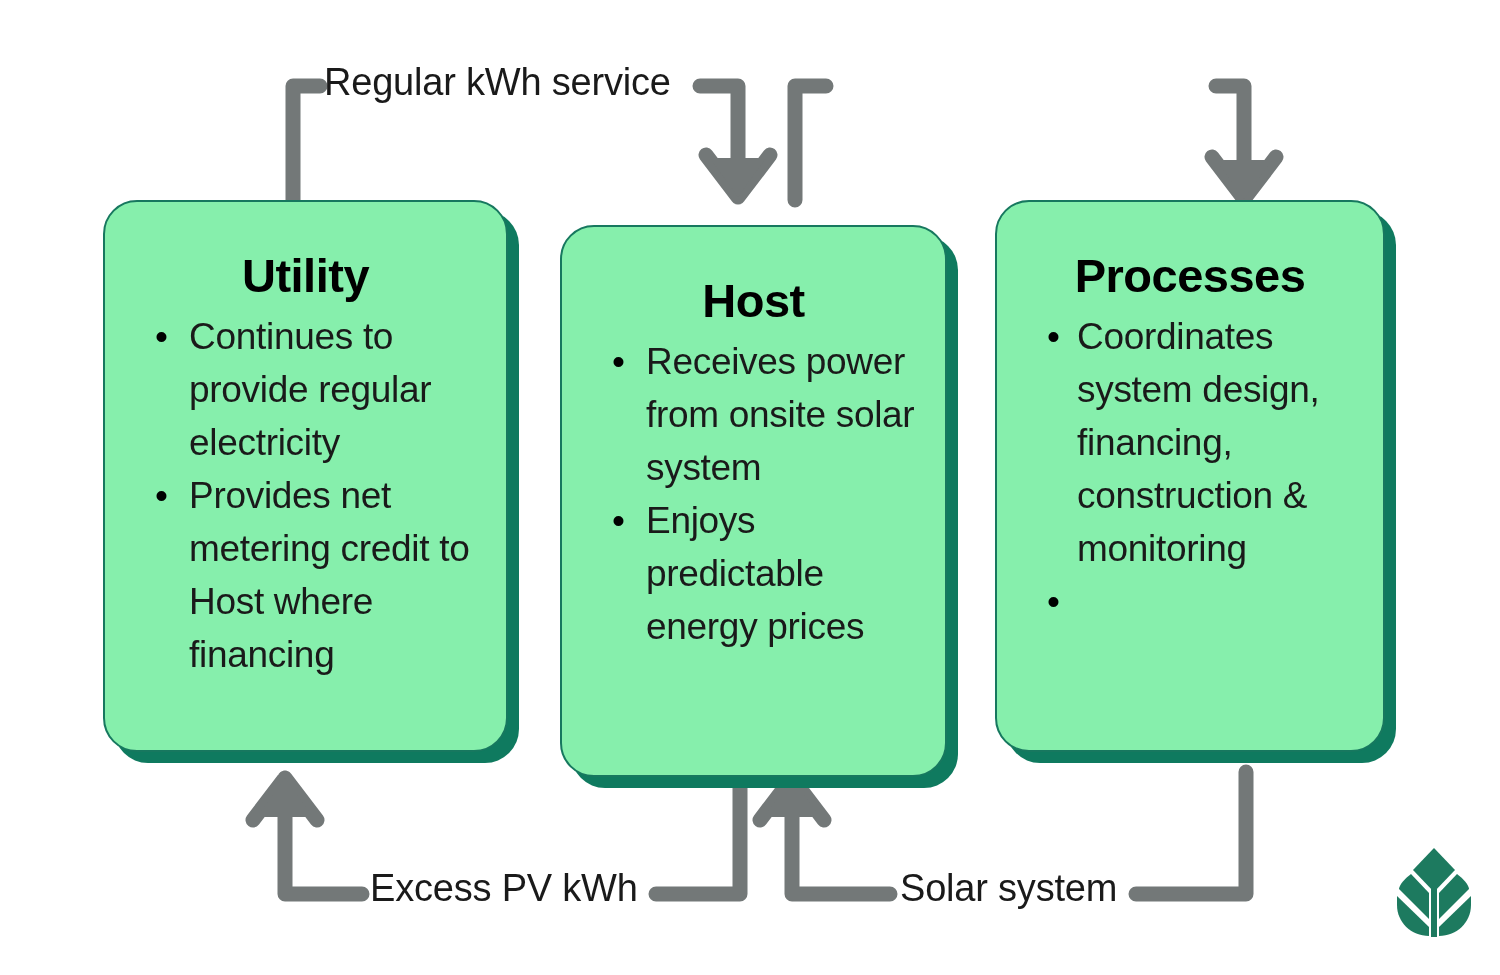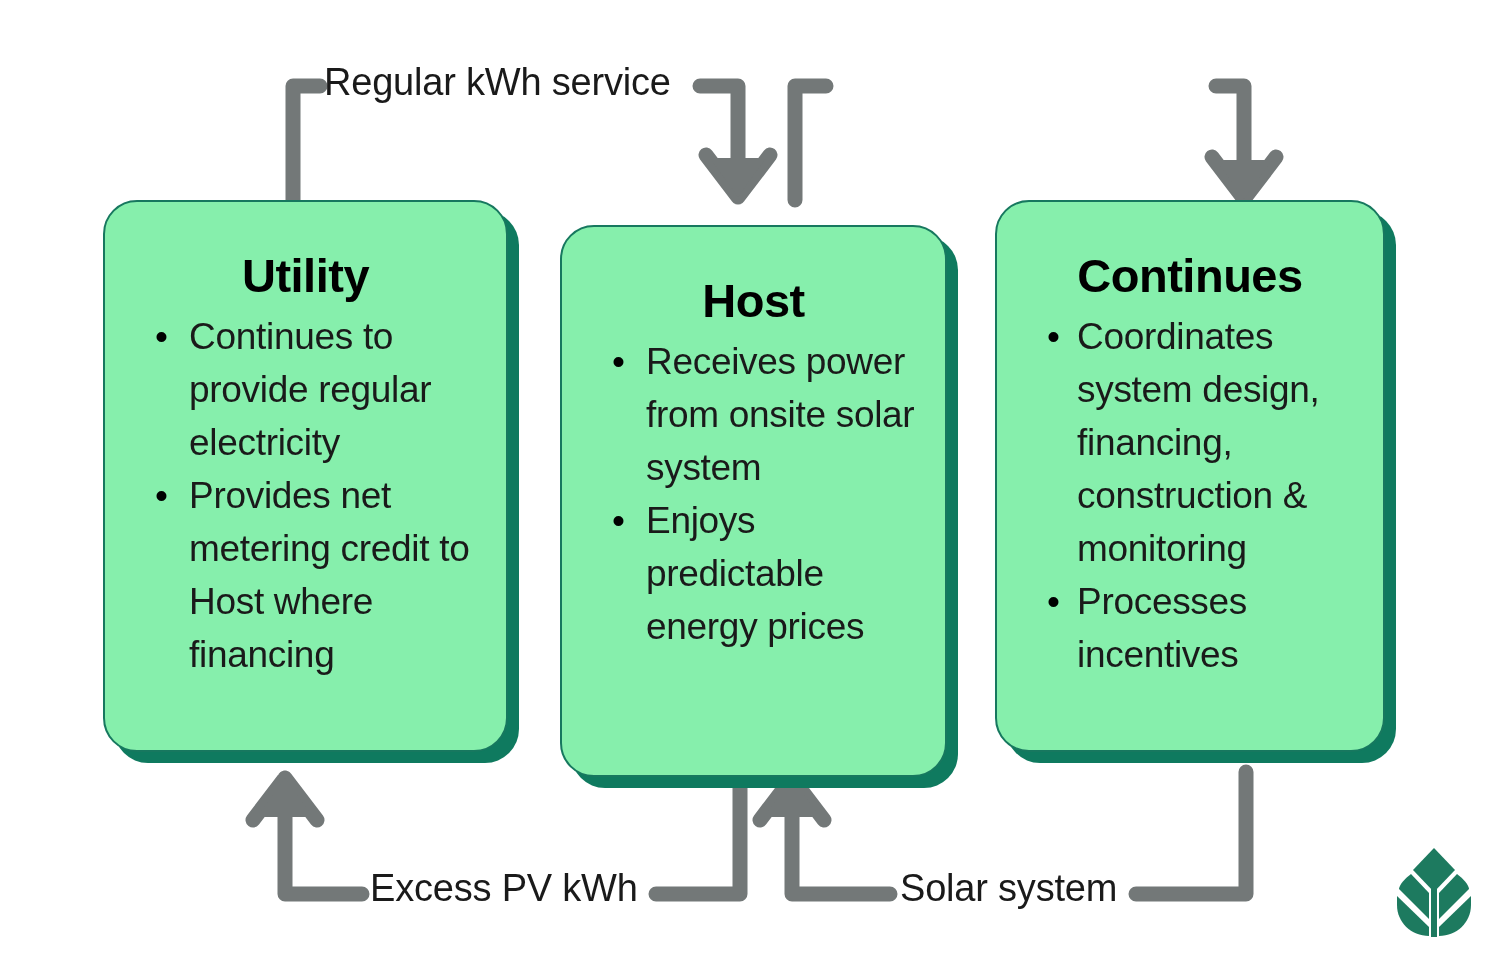--- a/index.html
+++ b/index.html
@@ -194,29 +194,28 @@
         <span>Receives power from onsite solar system</span>
       </li>
       <li>
         <span class="bullet">•</span>
         <span>Enjoys predictable energy prices</span>
       </li>
     </ul>
   </div>
 
   <div class="card" id="card-developer">
-    <div class="card-title">Continues</div>
+    <div class="card-title">Processes</div>
     <ul class="card-list">
       <li>
         <span class="bullet">•</span>
         <span>Coordinates system design, financing, construction &amp; monitoring</span>
       </li>
       <li>
         <span class="bullet">•</span>
-        <span>Processes incentives</span>
       </li>
     </ul>
   </div>
 
   <svg id="logo" viewBox="0 0 86 94" width="86" height="94" xmlns="http://www.w3.org/2000/svg">
     <g fill="#1d7a5f">
 
       <path d="M 43 3 L 64 25 L 43 47 L 22 25 Z"></path>
 
       <path d="M 20 29 L 38 48 L 38 74 L 8 44 C 8 44 8 38 20 29 Z"></path>

